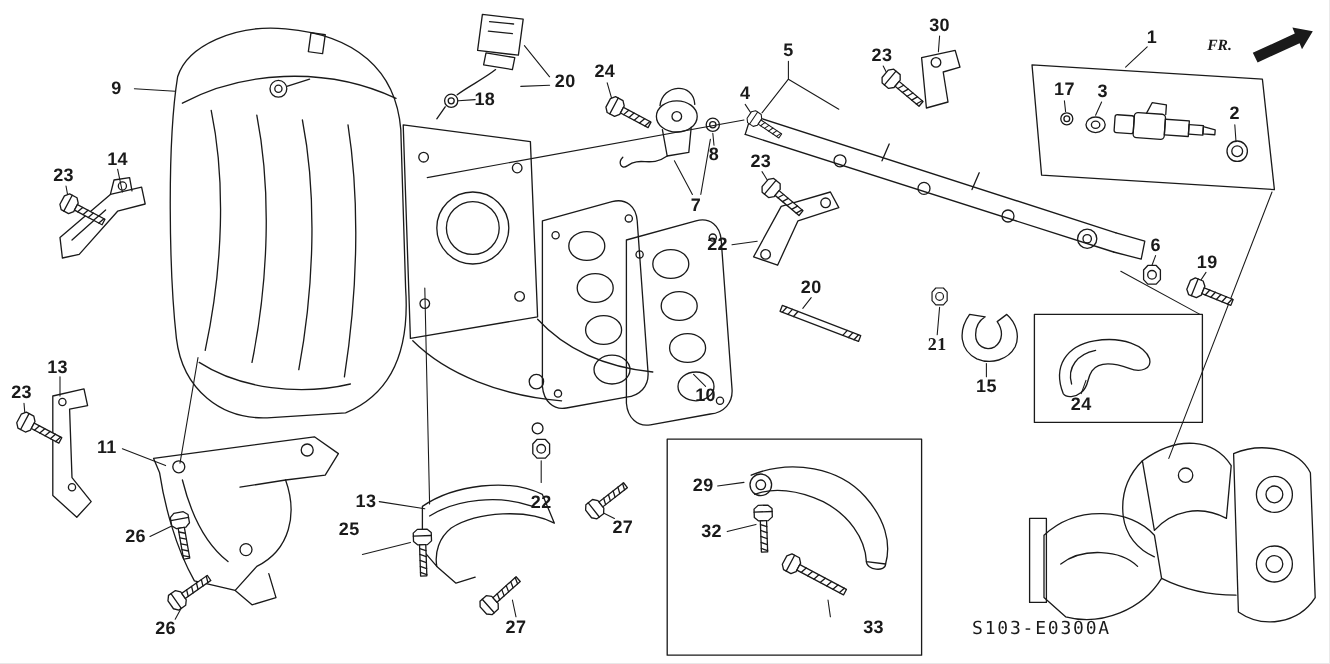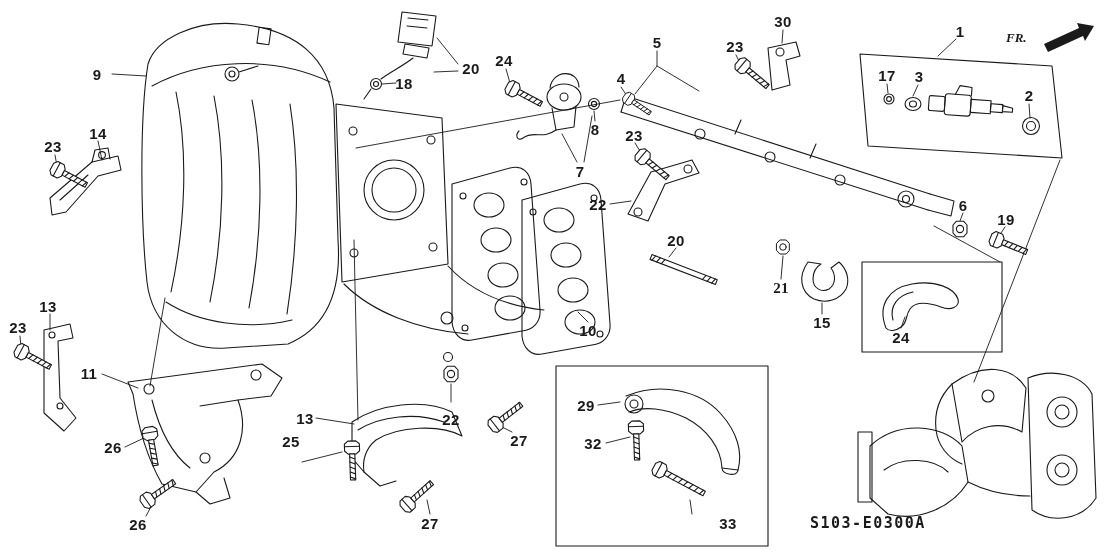--- a/index.html
+++ b/index.html
@@ -36,21 +36,21 @@
     font-family: "Liberation Serif", serif;
     font-style: italic;
     font-weight: bold;
     font-size: 13px;
     color: inherit;
   }
   .part-code {
     position: absolute;
     left: 810px; top: 514px;
     font-family: "DejaVu Sans Mono", monospace;
-    font-weight: bold;
+    font-weight: normal;
     font-size: 15px;
     letter-spacing: 1.5px;
     color: inherit;
   }
 </style>
 </head>
 <body>
 
 <div class="stage" style="background: rgb(255, 255, 255); color: rgb(26, 26, 26);">
 

